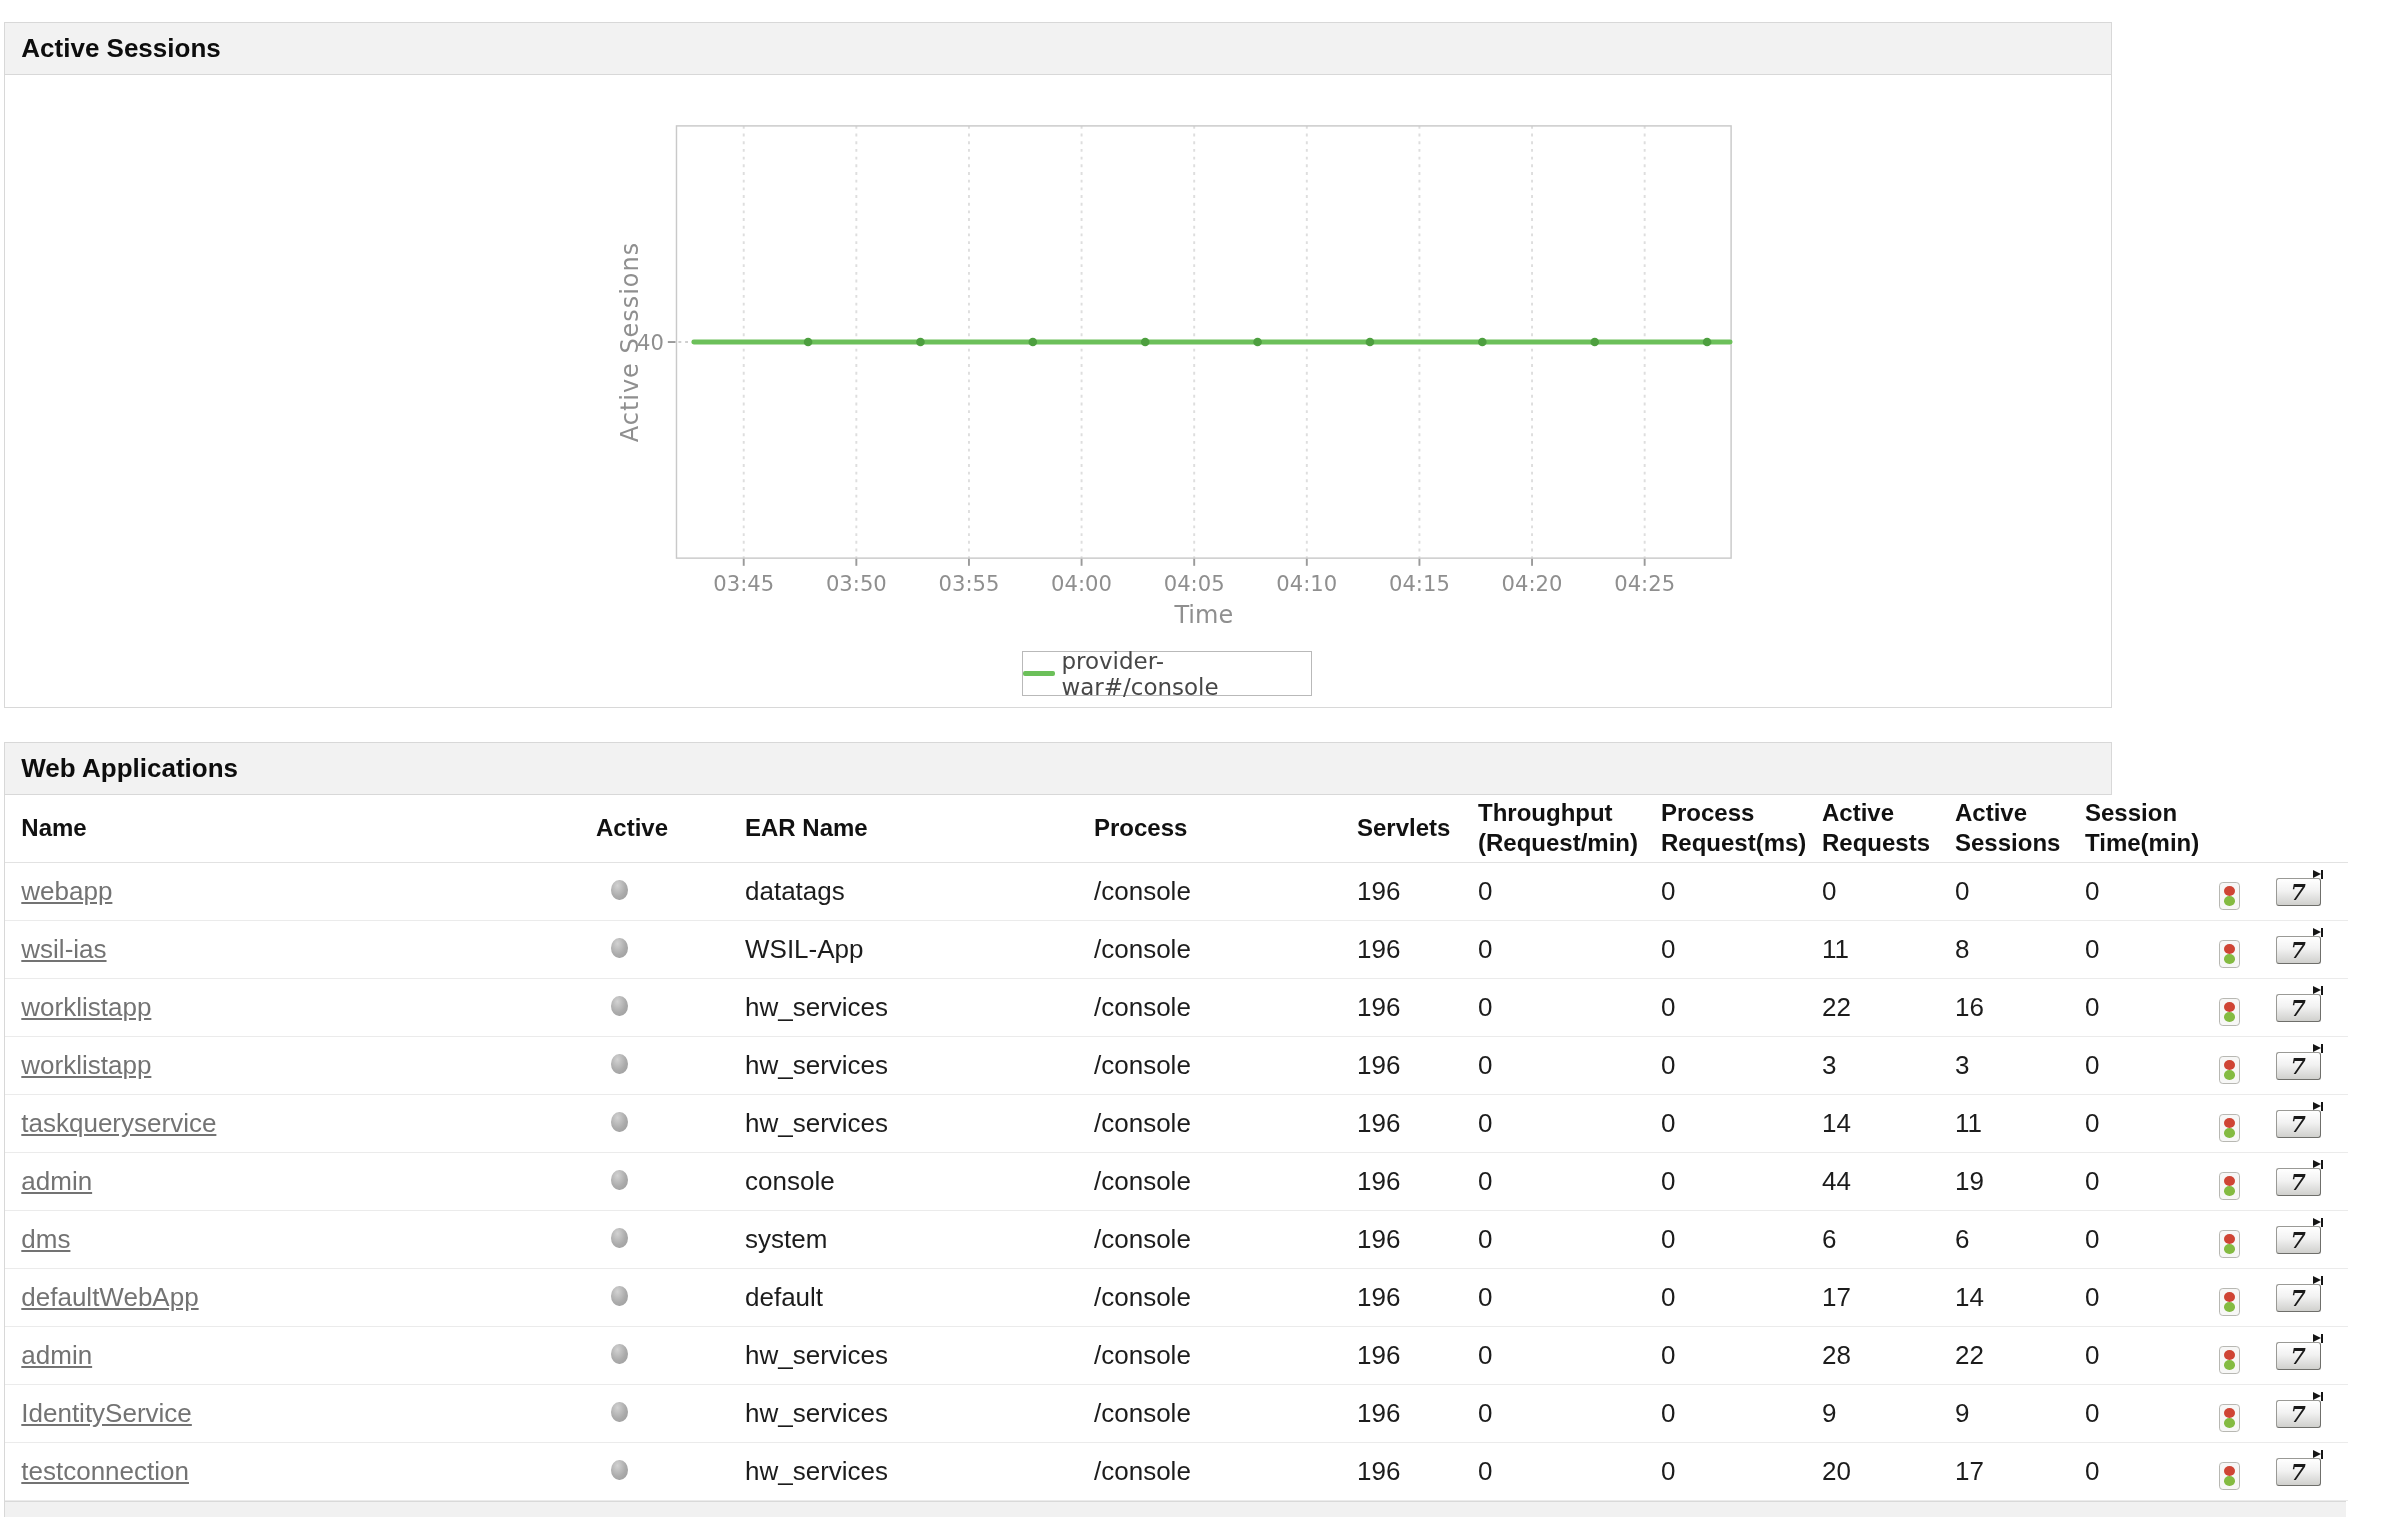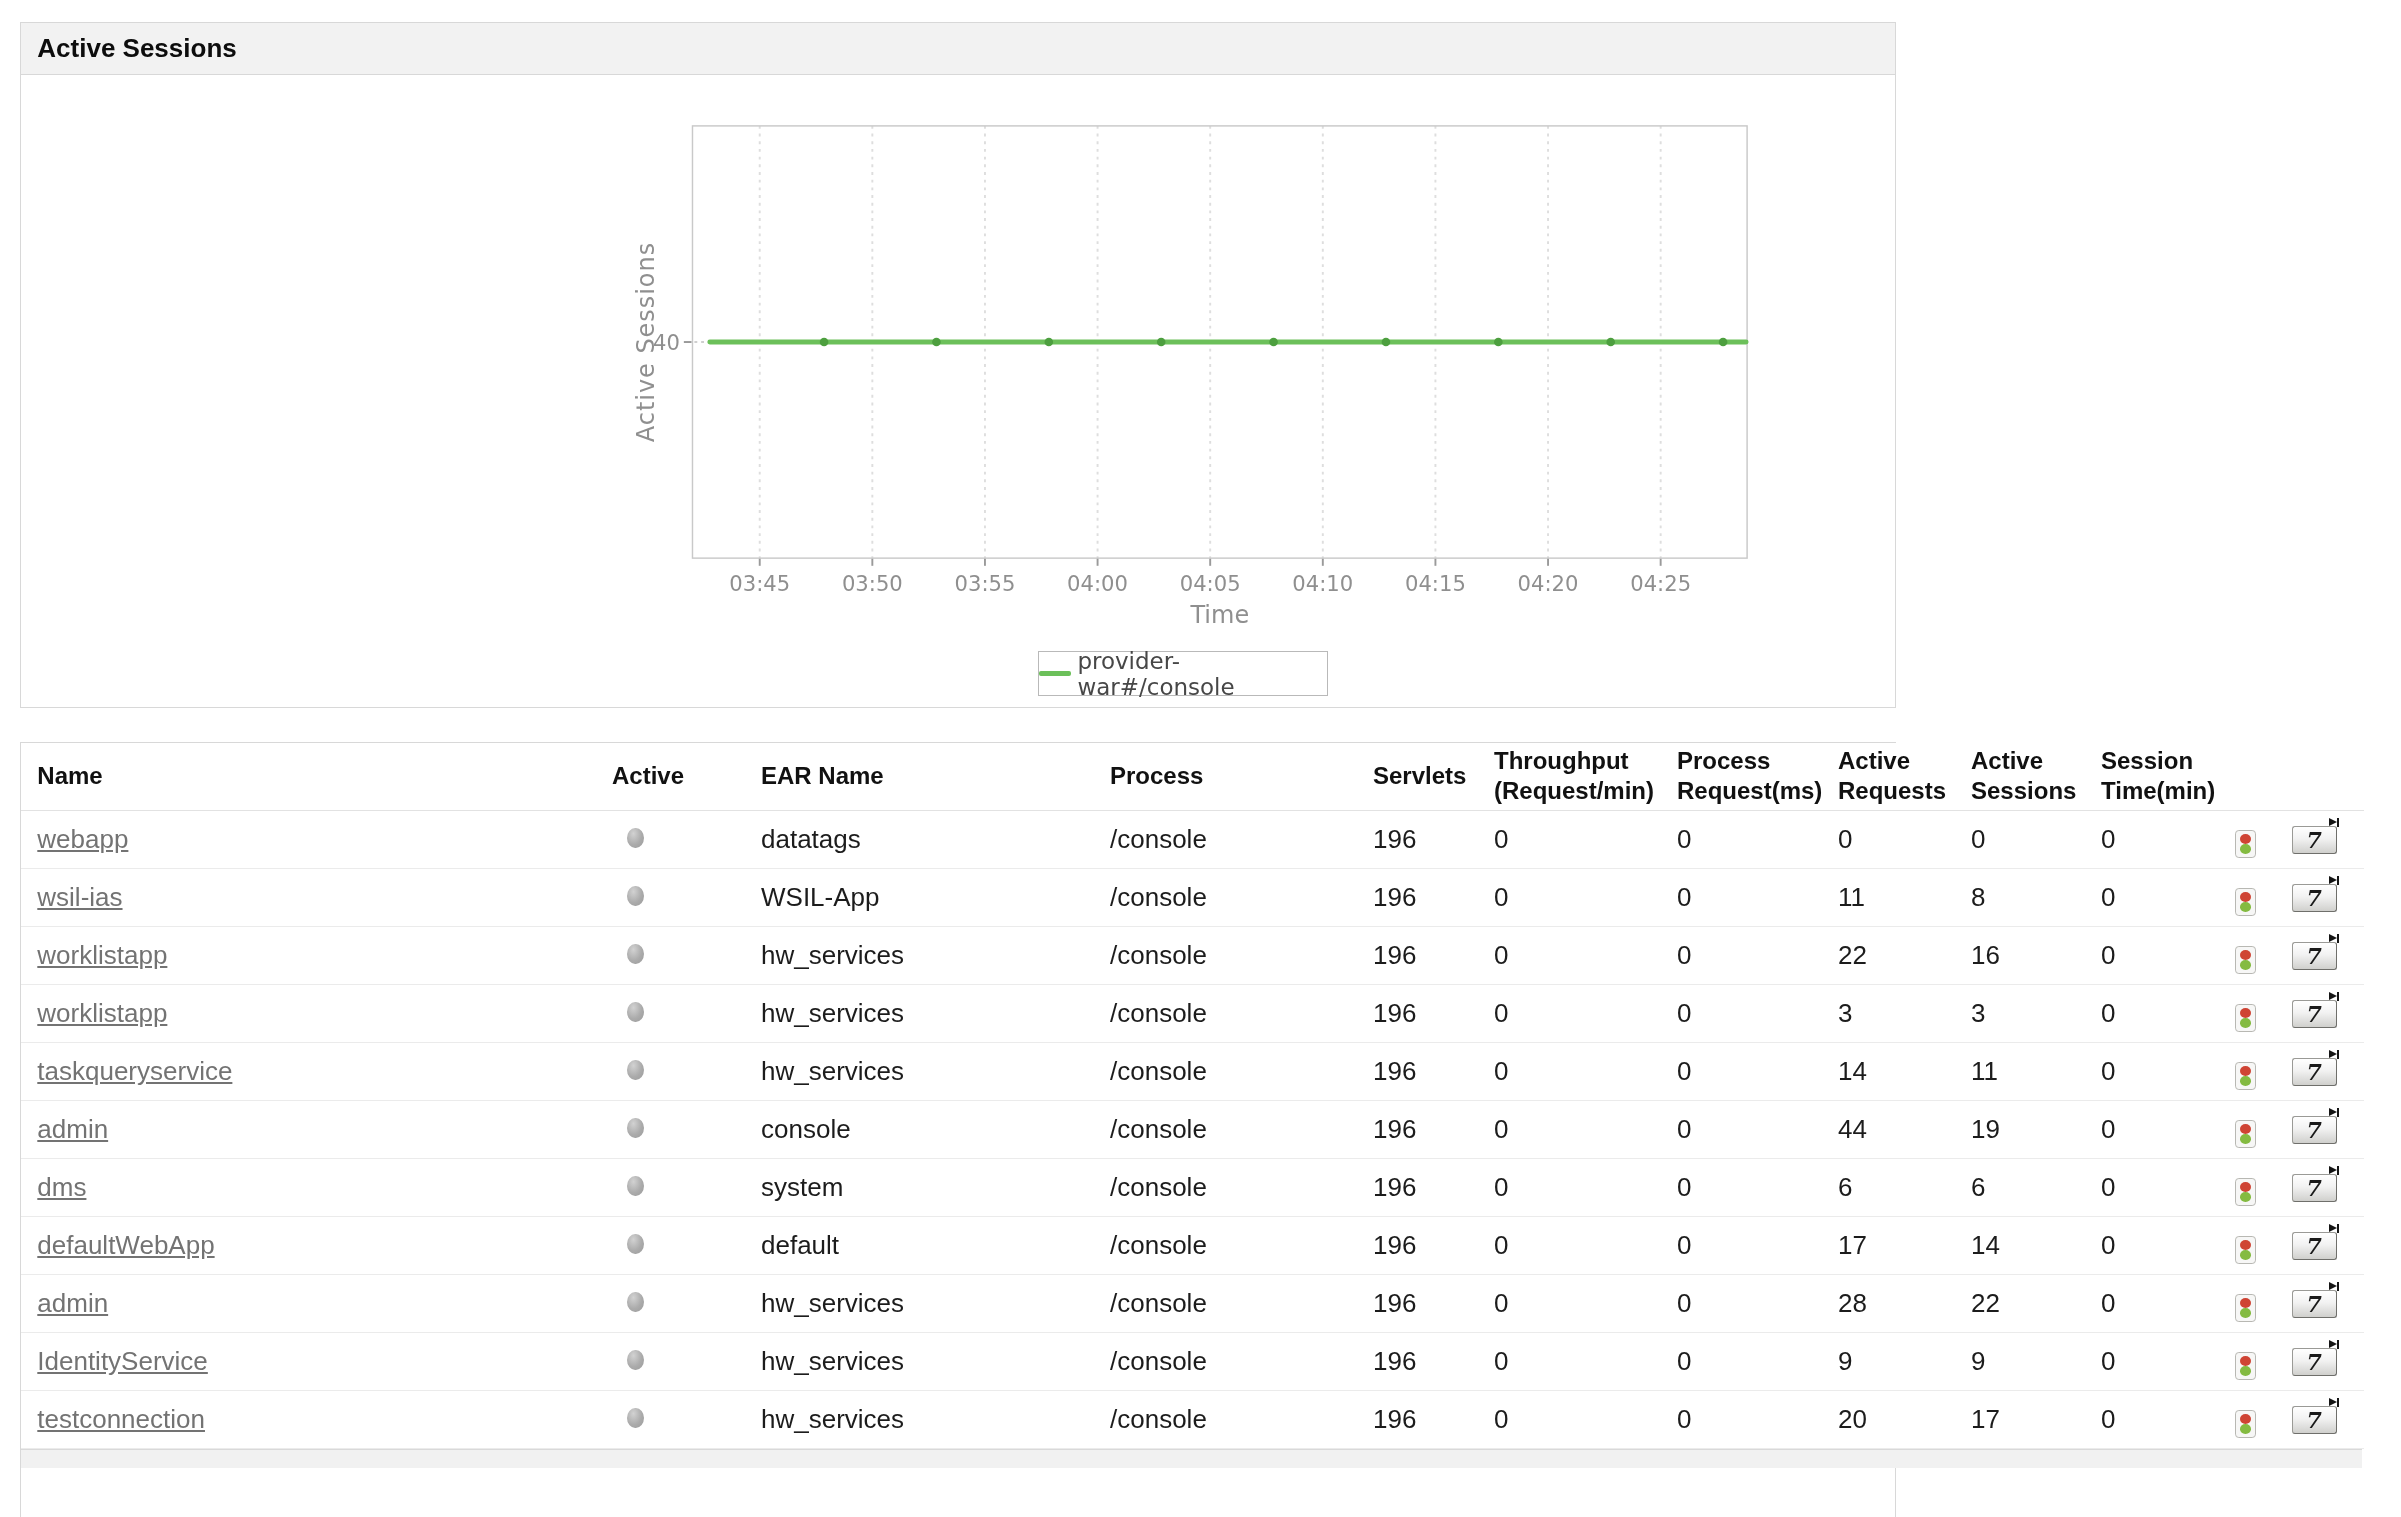--- a/index.html
+++ b/index.html
@@ -1,18 +1,18 @@
 <!DOCTYPE html>
 <html><head>
 <meta charset="utf-8">
 <style>
   * { margin:0; padding:0; box-sizing:border-box; }
   html,body { width:2402px; height:1518px; background:#ffffff; overflow:hidden;
               font-family:"Liberation Sans", sans-serif; color:#1c1c1c; position:relative; }
-  .panel { position:absolute; left:20px; width:1876px; background:#fff; border:1px solid #d8d8d8; }
+  .panel { position:absolute; left:4px; width:2108px; background:#fff; border:1px solid #d8d8d8; }
   #panel-sessions { top:22px; height:686px; }
   #panel-webapps  { top:742px; height:780px; }
   .panel-header { height:52px; background:#f2f2f2; border-bottom:1px solid #d8d8d8;
                   display:flex; align-items:center; padding-left:16.3px; }
   .panel-title { font-size:26px; font-weight:bold; color:#0d0d0d; }
 
   
   .chart-wrap { position:relative; width:100%; height:632px; }
   .chart-svg { position:absolute; left:0; top:0; }
   .chart-svg text { font-family:"DejaVu Sans", sans-serif; }
@@ -103,20 +103,23 @@
         <circle cx="1772" cy="278" r="4.5" fill="#4d9f3f"></circle>
       </svg>
     <div class="legend-box">
       <span class="legend-swatch" style="background: rgb(108, 192, 90);"></span>
       <span class="legend-label">provider-war#/console</span>
     </div>
   </div>
 </div>
 
 <div class="panel" id="panel-webapps">
+  <div class="panel-header">
+    <span class="panel-title">Web Applications</span>
+  </div>
   <table class="wa-table">
     <colgroup>
       <col style="width:591px">
         <col style="width:149px">
         <col style="width:349px">
         <col style="width:263px">
       <col style="width:121px">
         <col style="width:183px">
         <col style="width:161px">
         <col style="width:133px">

